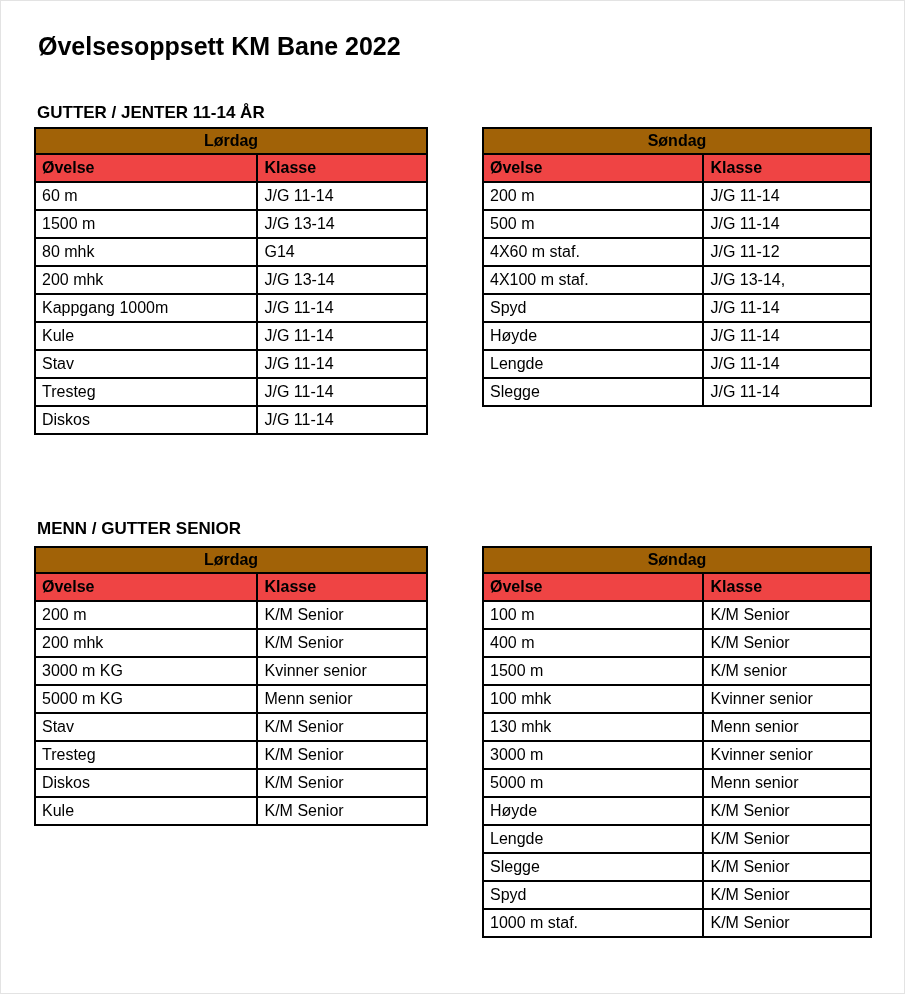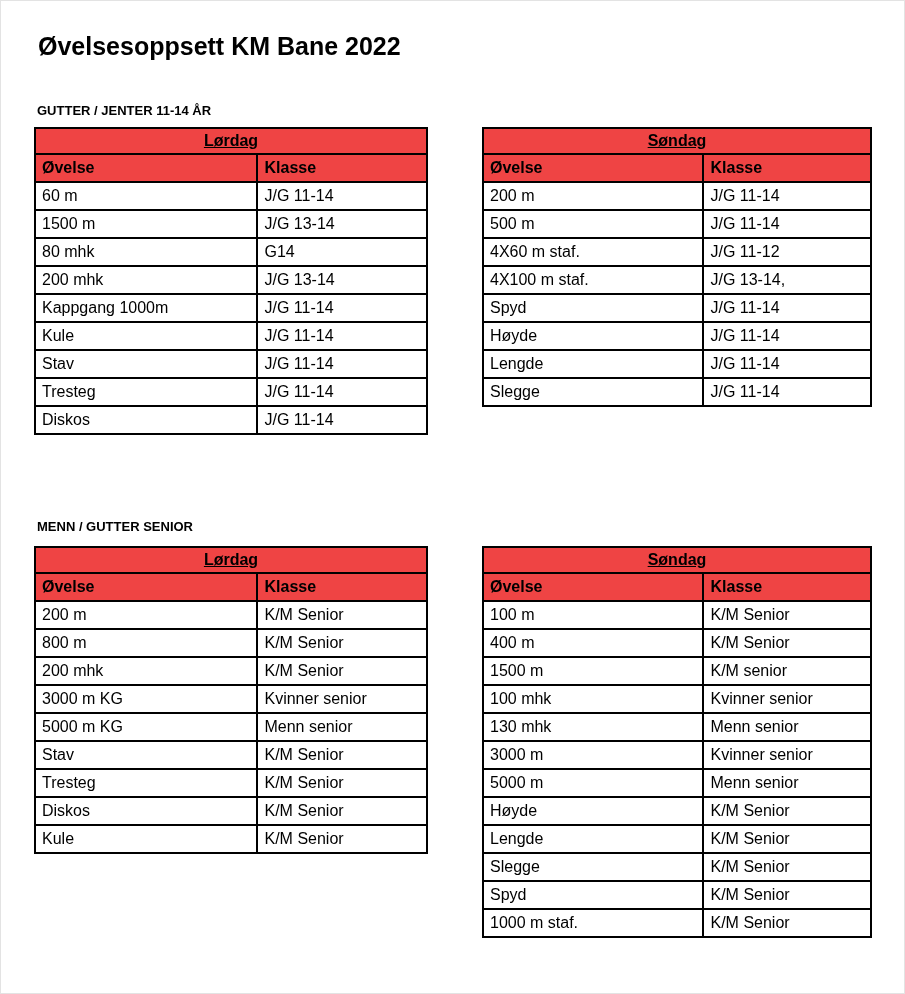--- a/index.html
+++ b/index.html
@@ -23,21 +23,21 @@
     left: 37px;
     top: 31px;
     font-size: 25px;
     font-weight: bold;
     letter-spacing: 0;
     white-space: nowrap;
   }
   .section-heading {
     position: absolute;
     left: 36px;
-    font-size: 13px;
+    font-size: 17px;
     font-weight: bold;
     white-space: nowrap;
   }
   .section-heading.youth  { top: 102px; }
   .section-heading.senior { top: 518px; }
 
   table.sched {
     position: absolute;
     border-collapse: collapse;
     table-layout: fixed;
@@ -52,25 +52,24 @@
     padding: 0 6px;
     font-size: 16px;
     height: 26px;
     text-align: left;
     vertical-align: middle;
     white-space: nowrap;
     overflow: hidden;
     box-sizing: content-box;
   }
   table.sched tr.day-row th {
-    background: #ef4444;
+    background: #a16207;
     text-align: center;
     font-weight: bold;
     height: 24px;
-    text-decoration: underline;
   }
   table.sched tr.col-row th {
     background: #ef4444;
     font-weight: bold;
   }
   table.sched td {
     background: #ffffff;
     font-weight: normal;
   }
 </style>
@@ -202,24 +201,20 @@
         <th>Øvelse</th>
         <th>Klasse</th>
       </tr>
     </thead>
     <tbody>
         <tr>
           <td>200 m</td>
           <td>K/M Senior</td>
         </tr>
         <tr>
-          <td>800 m</td>
-          <td>K/M Senior</td>
-        </tr>
-        <tr>
           <td>200 mhk</td>
           <td>K/M Senior</td>
         </tr>
         <tr>
           <td>3000 m KG</td>
           <td>Kvinner senior</td>
         </tr>
         <tr>
           <td>5000 m KG</td>
           <td>Menn senior</td>

